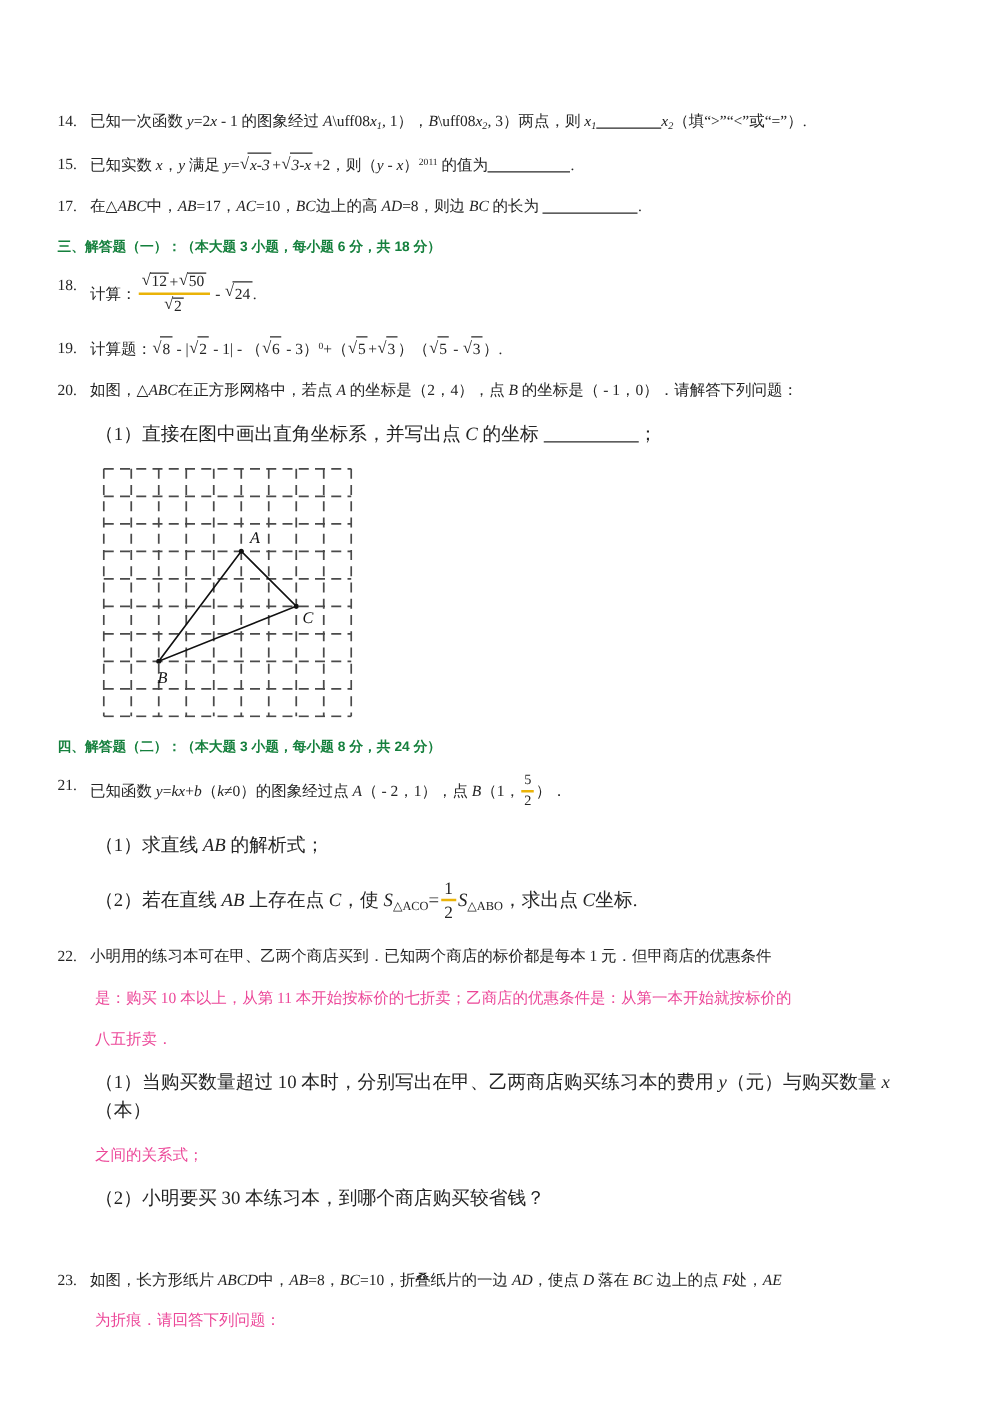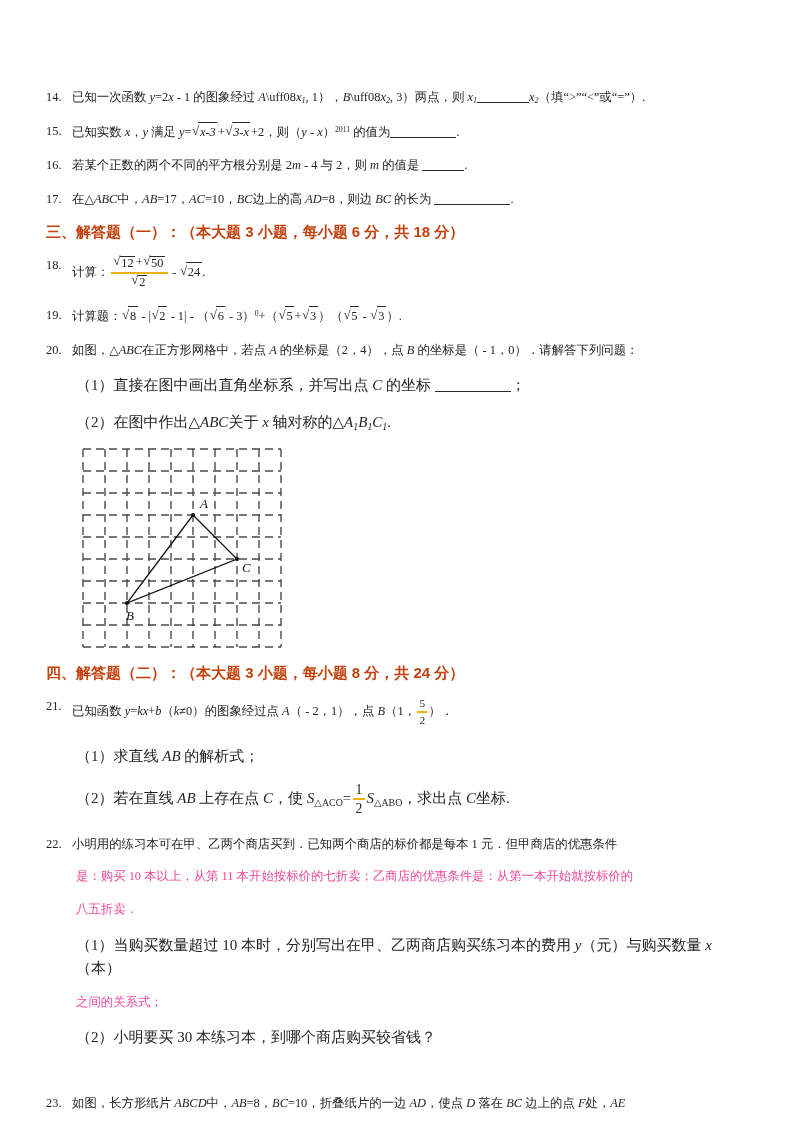--- a/index.html
+++ b/index.html
@@ -53,23 +53,23 @@
     padding-left: 30px;
   }
   .cont {
     font-size: 12.4px;
     line-height: 1.55;
     color: #ec4899;
     margin: 0 0 14px 0;
     padding-left: 30px;
   }
   .section-head {
-    font-size: 15px;
+    font-size: 11px;
     font-weight: bold;
-    color: #c2410c;
+    color: #15803d;
     margin: 0 0 14px 0;
     font-family: "Liberation Sans", "DejaVu Sans", sans-serif;
   }
 
   i.v { font-style: italic; }
   .it { font-style: italic; }
   sub { font-size: 0.66em; vertical-align: -0.28em; font-style: italic;}
   sup { font-size: 0.62em; vertical-align: 0.52em; }
   .blank-s { display:inline-block; border-bottom:1px solid #2a2a2a; width:42px; height:0.88em; vertical-align: -2px;}
   .blank-m { display:inline-block; border-bottom:1px solid #2a2a2a; width:52px; height:0.88em; vertical-align: -2px;}
@@ -153,24 +153,20 @@
     <div class="qline">
       <span class="qnum">14.</span>
       <span class="qbody"><span>已知一次函数 </span><i class="v">y</i><span>=2</span><i class="v">x</i><span> - 1</span><span> 的图象经过 </span><i class="v">A</i><span>\uff08</span><i class="v">x</i><sub>1</sub><span>, 1），</span><i class="v">B</i><span>\uff08</span><i class="v">x</i><sub>2</sub><span>, 3）两点，则 </span><i class="v">x</i><sub>1</sub><span class="blank-m"></span><i class="v">x</i><sub>2</sub><span>（填“&gt;”“&lt;”或“=”）.</span></span>
     </div>
 
     <div class="qline">
       <span class="qnum">15.</span>
       <span class="qbody"><span>已知实数 </span><i class="v">x</i><span>，</span><i class="v">y</i><span> 满足 </span><i class="v">y</i><span>=</span><span class="rad"><span class="rc it">x-3</span></span><span>+</span><span class="rad"><span class="rc it">3-x</span></span><span>+2，则（</span><i class="v">y</i><span> - </span><i class="v">x</i><span>）</span><sup>2011</sup><span> 的值为</span><span class="blank-l"></span><span>.</span></span>
     </div>
 
-    <div class="qline">
-      <span class="qnum">16.</span>
-      <span class="qbody"><span>若某个正数的两个不同的平方根分别是 2</span><i class="v">m</i><span> - 4 与 2，则 </span><i class="v">m</i><span> 的值是 </span><span class="blank-s"></span><span>.</span></span>
-    </div>
 
     <div class="qline">
       <span class="qnum">17.</span>
       <span class="qbody"><span>在△</span><i class="v">ABC</i><span>中，</span><i class="v">AB</i><span>=17，</span><i class="v">AC</i><span>=10，</span><i class="v">BC</i><span>边上的高 </span><i class="v">AD</i><span>=8，则边 </span><i class="v">BC</i><span> 的长为 </span><span class="blank-xl"></span><span>.</span></span>
     </div>
 
     <div class="section-head">三、解答题（一）：（本大题 3 小题，每小题 6 分，共 18 分）</div>
 
     <div class="qline" style="margin-bottom:16px;">
       <span class="qnum">18.</span>
@@ -182,21 +178,20 @@
       <span class="qbody"><span>计算题：</span><span class="rad"><span class="rc">8</span></span><span> - </span><span>|</span><span class="rad"><span class="rc">2</span></span><span> - 1</span><span>|</span><span> - （</span><span class="rad"><span class="rc">6</span></span><span> - 3）</span><sup>0</sup><span>+（</span><span class="rad"><span class="rc">5</span></span><span>+</span><span class="rad"><span class="rc">3</span></span><span>）（</span><span class="rad"><span class="rc">5</span></span><span> - </span><span class="rad"><span class="rc">3</span></span><span>）.</span></span>
     </div>
 
     <div class="qline">
       <span class="qnum">20.</span>
       <span class="qbody"><span>如图，△</span><i class="v">ABC</i><span>在正方形网格中，若点 </span><i class="v">A</i><span> 的坐标是（2，4），点 </span><i class="v">B</i><span> 的坐标是（ - 1，0）．请解答下列问题：</span></span>
     </div>
 
     <div class="sub"><span>（1）直接在图中画出直角坐标系，并写出点 </span><i class="v">C</i><span> 的坐标 </span><span class="blank-xl"></span><span>；</span></div>
 
-    <div class="sub"><span>（2）在图中作出△</span><i class="v">ABC</i><span>关于 </span><i class="v">x</i><span> 轴对称的△</span><i class="v">A</i><sub>1</sub><i class="v">B</i><sub>1</sub><i class="v">C</i><sub>1</sub><span>.</span></div>
 
     <div class="figure-wrap">
       <div class="gridfig">
         <svg width="200" height="200" viewBox="0 0 200 200">
 
           <g stroke="#4a4a4a" stroke-width="1.4" stroke-dasharray="8,5" fill="none">
             <line x1="1" y1="1" x2="199" y2="1"></line>
             <line x1="1" y1="23" x2="199" y2="23"></line>
             <line x1="1" y1="45" x2="199" y2="45"></line>
             <line x1="1" y1="67" x2="199" y2="67"></line>

